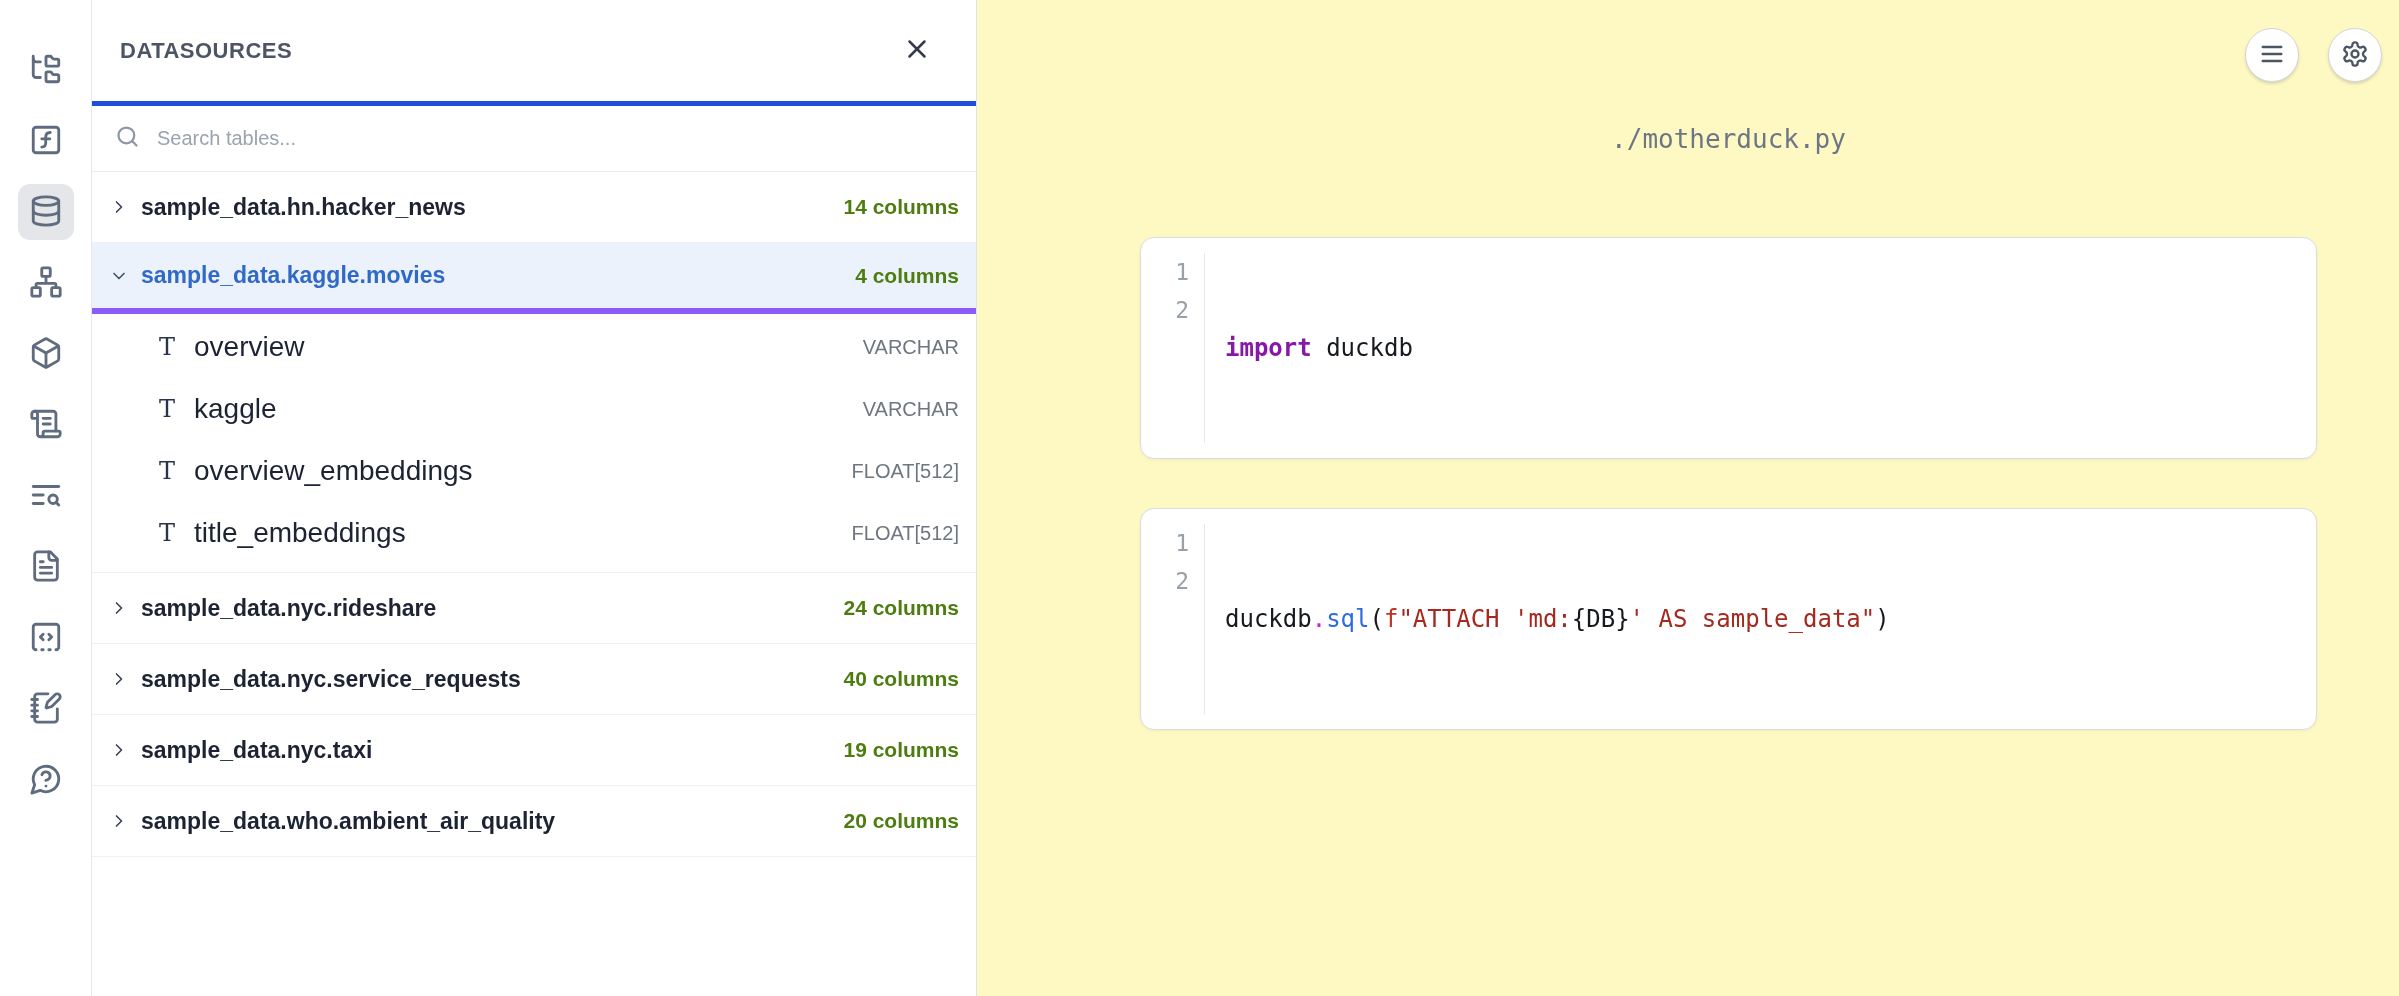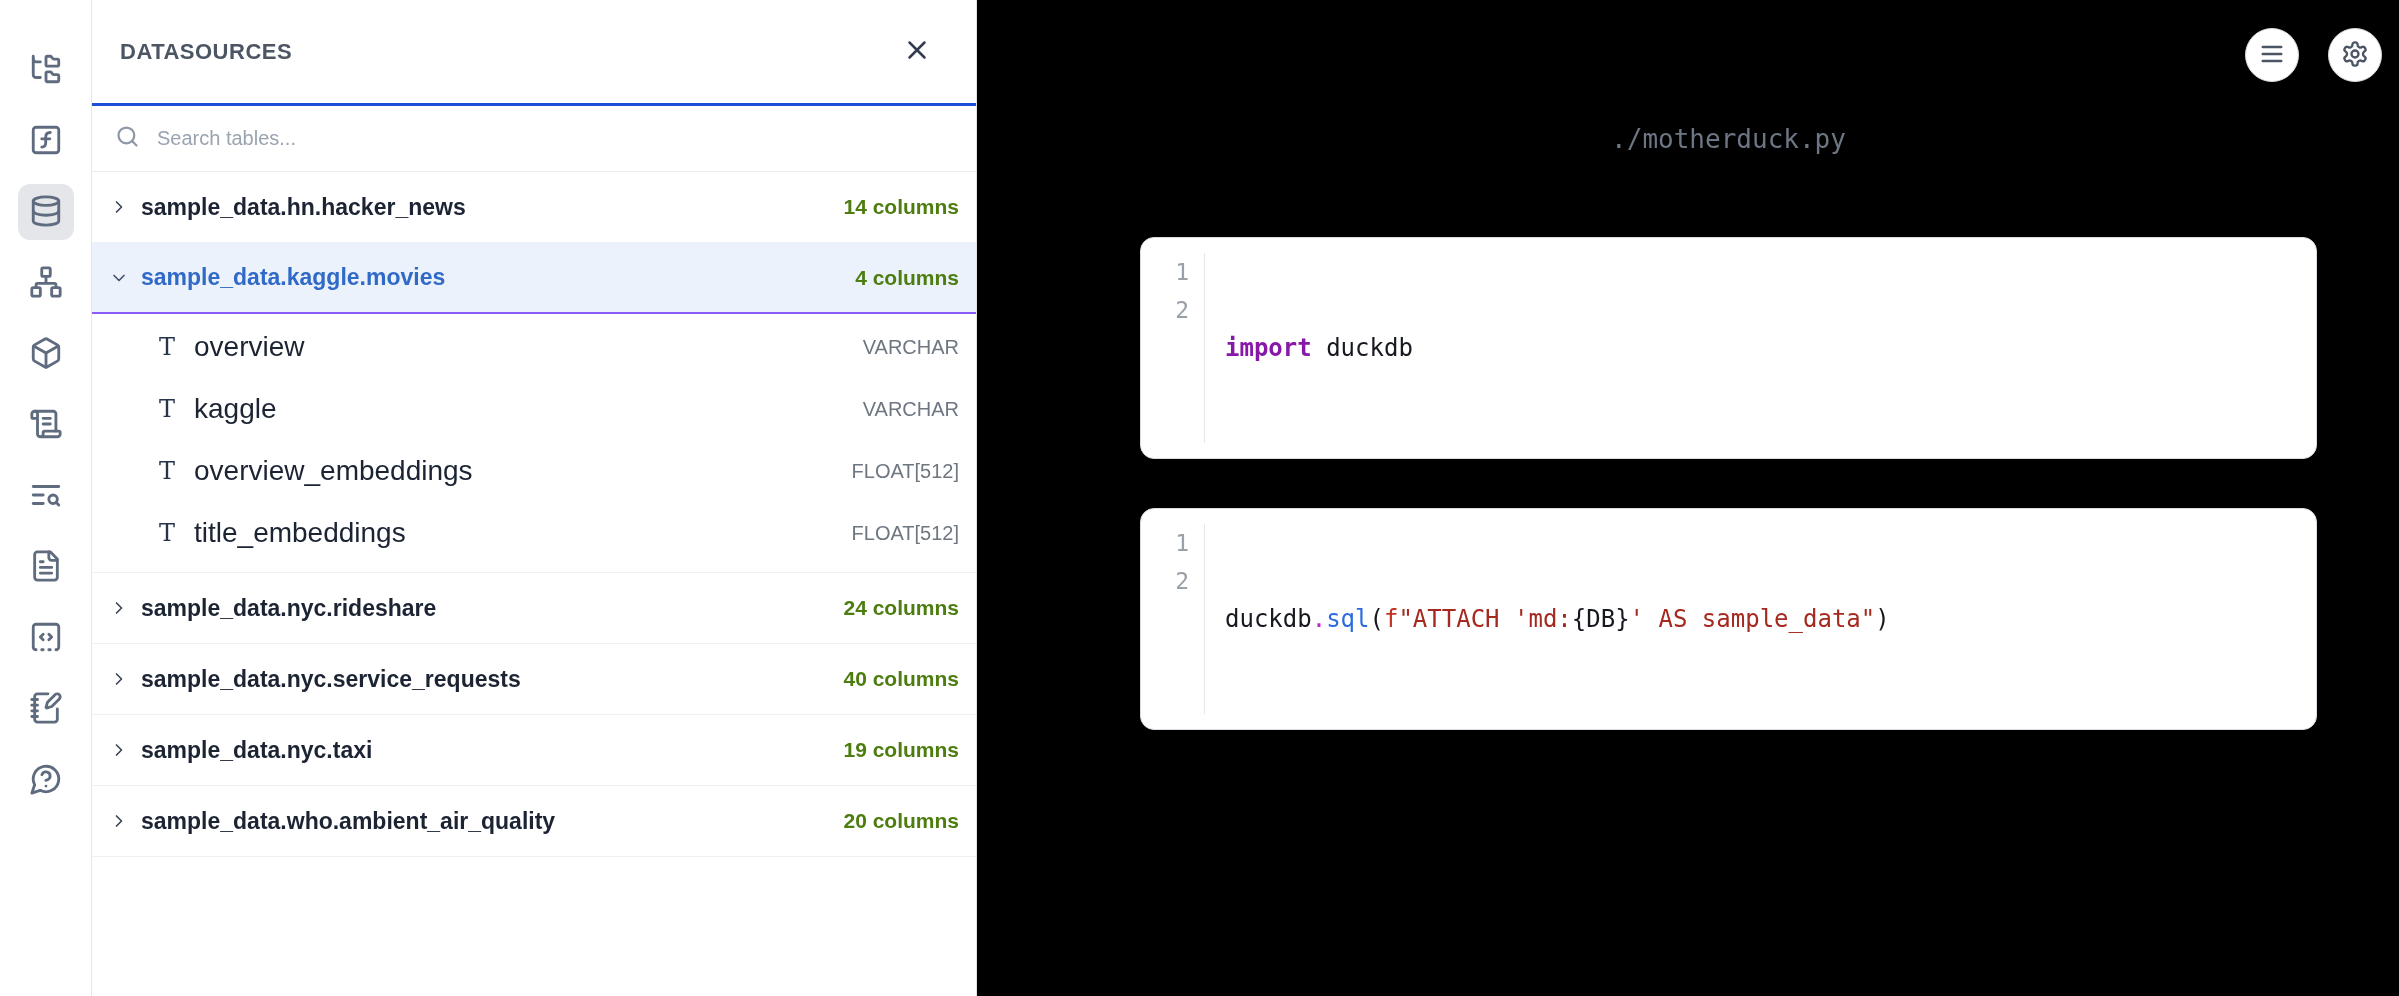--- a/index.html
+++ b/index.html
@@ -8,46 +8,46 @@
   .app { position:relative; width:2399px; height:996px; background:#fff; display:flex; overflow:hidden; }
 
   
   .rail { width:92px; flex:0 0 92px; border-right:1px solid #e4e8ec; display:flex; flex-direction:column; align-items:center; padding-top:42px; gap:15px; background:#fff; }
   .rail-btn { width:56px; height:56px; border-radius:12px; display:flex; align-items:center; justify-content:center; color:#5f6b7e; background:transparent; border:none; cursor:pointer; }
   .rail-btn.active { background:#e4e6e9; }
   .rail-btn svg { width:34px; height:34px; }
 
   
   .panel { width:885px; flex:0 0 885px; border-right:1px solid #dfe3e8; display:flex; flex-direction:column; background:#fff; }
-  .panel-header { height:106px; flex:0 0 106px; display:flex; align-items:center; justify-content:space-between; padding:0 42px 0 28px; border-bottom:3px solid #1d4ed8; }
+  .panel-header { height:106px; flex:0 0 106px; display:flex; align-items:center; justify-content:space-between; padding:0 42px 0 28px; border-bottom:5px solid #1d4ed8; }
   .panel-title { font-size:22px; font-weight:700; color:#4b5563; letter-spacing:0.5px; }
   .close-btn { background:none; border:none; color:#323c4d; cursor:pointer; width:34px; height:34px; display:flex; align-items:center; justify-content:center; }
   .close-btn svg { width:30px; height:30px; }
 
   .search-row { height:66px; flex:0 0 66px; display:flex; align-items:center; gap:16px; padding-left:22px; border-bottom:1px solid #e8ebef; }
   .search-row svg { width:27px; height:27px; color:#8d97a5; flex:0 0 auto; }
   .search-input { border:none; outline:none; font-size:20px; color:#334155; width:620px; font-family:"Liberation Sans",sans-serif; }
   .search-input::placeholder { color:#9aa3b0; }
 
   .table-row { height:71px; display:flex; align-items:center; gap:12px; padding:0 17px; border-bottom:1px solid #eef1f4; cursor:pointer; background:#fff;font-weight:bold; }
   .table-row .chev { width:20px; height:20px; color:#3a4456; flex:0 0 auto; }
   .table-name { font-size:23px; color:#1c2433; }
   .col-count { margin-left:auto; font-size:21px; color:#4d7c0f; }
-  .table-row.selected { background:#ebf2fb; border-bottom:2px solid #8b5cf6; }
+  .table-row.selected { background:#ebf2fb; border-bottom:6px solid #8b5cf6; }
   .table-row.selected .table-name { color:#3069c6; }
   .table-row.selected .chev { color:#44536b; }
 
   .columns-group { border-bottom:1px solid #eef1f4; padding:2px 0 8px 0; background:#fff; }
   .column-row { height:62px; display:flex; align-items:center; gap:16px; padding:0 17px 0 64px; cursor:pointer; }
   .t-icon { font-family:"DejaVu Serif", serif; font-size:24px; color:#27344a; width:22px; text-align:center; flex:0 0 auto; }
   .column-name { font-size:28px; color:#1c2433; }
   .column-type { margin-left:auto; font-size:20px; color:#6e7781; }
 
   
-  .main { position:relative; flex:1 1 auto; background:#000000; }
+  .main { position:relative; flex:1 1 auto; background:#fef9c3; }
   .top-actions { position:absolute; top:28px; right:17px; display:flex; gap:29px; }
   .round-btn { width:54px; height:54px; border-radius:50%; background:#fff; border:1px solid #d4d7dc; box-shadow:0 2px 3px rgba(0,0,0,0.14); color:#4b5563; display:flex; align-items:center; justify-content:center; cursor:pointer; }
   .round-btn svg { width:28px; height:28px; }
 
   .filename { position:absolute; top:124px; left:163px; width:1177px; text-align:center; font-family:"DejaVu Sans Mono", monospace; font-size:26px; color:#6d7684; cursor:pointer; }
 
   .content { position:absolute; top:237px; left:163px; width:1177px; }
   .cell { display:flex; border:1px solid #d9dde3; border-radius:14px; background:#fff; box-shadow:0 1px 3px rgba(31,41,55,0.06); padding:15px 0; }
   .cell + .cell { margin-top:49px; }
   .gutter { width:64px; flex:0 0 64px; border-right:1px solid #e4e7eb; display:flex; flex-direction:column; }

